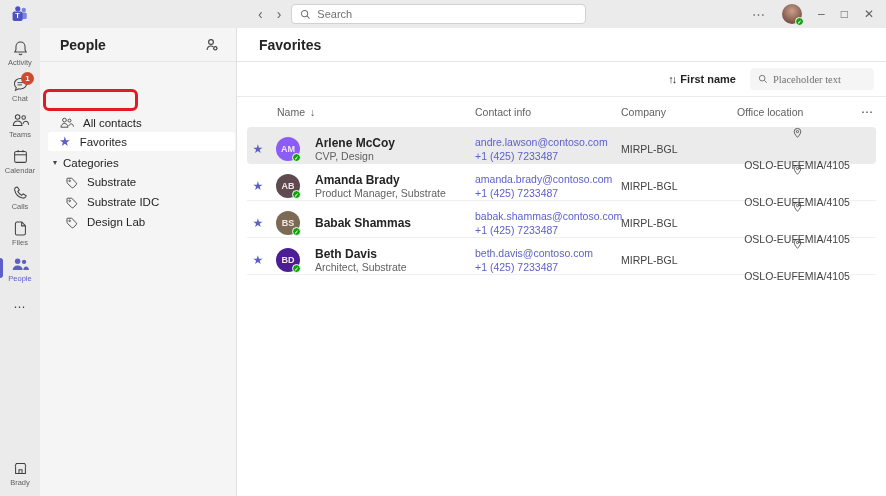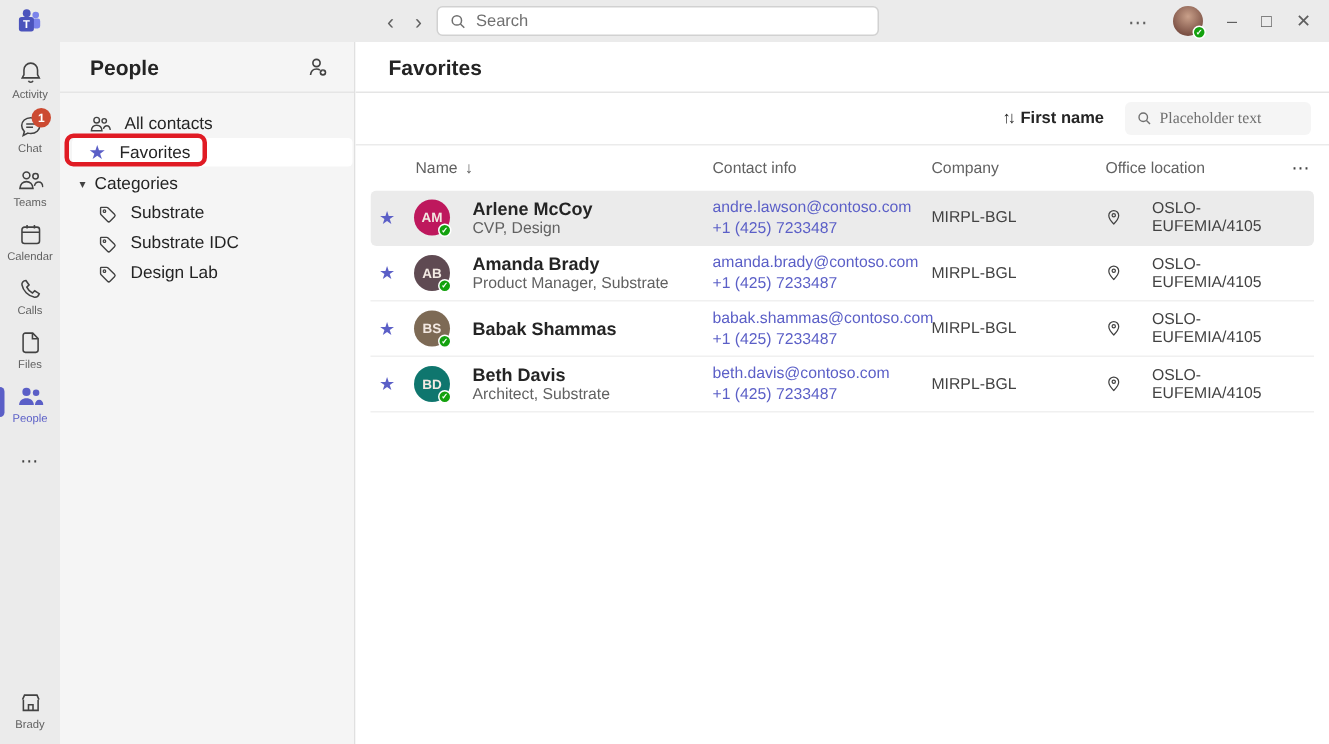--- a/index.html
+++ b/index.html
@@ -35,21 +35,21 @@
   .rail-badge { position:absolute; top:0; left:21px; min-width:13px; height:13px; background:#cc4a31; color:#fff; border-radius:7px; font-size:8px; display:flex; align-items:center; justify-content:center; padding:0 3px; font-weight:bold; }
   .rail-more { padding:12px 0; color:#424242; font-size:12px; letter-spacing:1px; cursor:pointer; }
   .rail-spacer { flex:1; }
   .rail-store { margin-bottom:4px; }
 
   
   .sidebar { width:197px; background:#f5f5f5; border-right:1px solid #e0e0e0; display:flex; flex-direction:column; }
   .sidebar-header { height:34px; display:flex; align-items:center; justify-content:space-between; padding:0 16px 0 20px; border-bottom:1px solid #e5e5e5; }
   .sidebar-title { font-size:14px; font-weight:bold; }
   .sidebar-list { padding-top:11px; font-size:11.5px; }
-  .side-item { display:flex; align-items:center; height:19px; gap:9px; color:#242424; cursor:pointer; padding-left:19px; }
+  .side-item { display:flex; align-items:center; height:19px; gap:9px; color:#242424; cursor:pointer; padding-left:19px;margin-top:40px; }
   .side-item.selected { background:#fff; border-radius:3px; margin:0 1px 0 8px; padding-left:11px; height:19px; }
   .side-item .star { color:#5b5fc7; font-size:13px; line-height:1; }
   .side-section { display:flex; align-items:center; height:19px; gap:6px; padding-left:13px; margin-top:2px; cursor:pointer; }
   .side-section .caret { font-size:8px; color:#424242; }
   .side-tag { display:flex; align-items:center; height:20px; gap:9px; padding-left:25px; color:#242424; cursor:pointer; }
 
   
   .annotation-box { position:absolute; left:43px; top:89px; width:95px; height:22px; border:3px solid #e01b24; border-radius:6px; z-index:50; pointer-events:none; }
 
   
@@ -75,21 +75,21 @@
   .cell-star { text-align:center; color:#5b5fc7; font-size:12px; }
   .cell-avatar { display:flex; justify-content:center; }
   .avatar { width:24px; height:24px; border-radius:50%; position:relative; display:flex; align-items:center; justify-content:center; color:#f3e9e2; font-size:9px; font-weight:bold; }
   .avatar .presence-dot { position:absolute; right:-1px; bottom:-1px; }
   .cell-name { padding-left:8px; }
   .p-name { font-size:12px; font-weight:bold; line-height:14px; color:#242424; }
   .p-title { font-size:10.5px; color:#616161; line-height:13px; }
   .cell-contact { padding-left:6px; font-size:10.5px; line-height:14px; }
   .link { color:#5b5fc7; cursor:pointer; }
   .cell-company { padding-left:6px; font-size:10.5px; color:#424242; }
-  .cell-office { padding-left:6px; font-size:10.5px; color:#424242; display:flex; align-items:center; gap:20px; }
+  .cell-office { padding-left:6px; font-size:10.5px; color:#424242; display:flex; align-items:center; gap:20px;flex-direction:column; }
   .icon { display:inline-flex; }
 </style>
 </head>
 <body>
 
 <div class="titlebar">
   <div class="logo-zone">
     <svg width="18" height="18" viewBox="0 0 18 18">
       <circle cx="12.8" cy="5" r="2.2" fill="#7b83eb"></circle>
       <rect x="10.6" y="7.4" width="5.2" height="6.6" rx="1.6" fill="#7b83eb"></rect>
@@ -286,21 +286,21 @@
         </span>
         <span class="th">Contact info</span>
         <span class="th">Company</span>
         <span class="th">Office location</span>
         <span class="th-more">⋯</span>
       </div>
       <div>
   <div class="person-row grid-cols selected">
     <span class="cell-star">★</span>
     <span class="cell-avatar">
-      <span class="avatar" style="background: #be185d;">
+      <span class="avatar" style="background: #8b5cf6;">
         <span>AM</span>
         <span class="presence-dot">✓</span>
       </span>
     </span>
     <span class="cell-name">
       <div class="p-name">Arlene McCoy</div>
       <div class="p-title">CVP, Design</div>
     </span>
     <span class="cell-contact">
       <div class="link">andre.lawson@contoso.com</div>
@@ -372,21 +372,21 @@
                 </svg>
       </span>
       <span>OSLO-EUFEMIA/4105</span>
     </span>
     <span></span>
   </div>
 
   <div class="person-row grid-cols">
     <span class="cell-star">★</span>
     <span class="cell-avatar">
-      <span class="avatar" style="background: #0f766e;">
+      <span class="avatar" style="background: #4c1d95;">
         <span>BD</span>
         <span class="presence-dot">✓</span>
       </span>
     </span>
     <span class="cell-name">
       <div class="p-name">Beth Davis</div>
       <div class="p-title">Architect, Substrate</div>
     </span>
     <span class="cell-contact">
       <div class="link">beth.davis@contoso.com</div>

